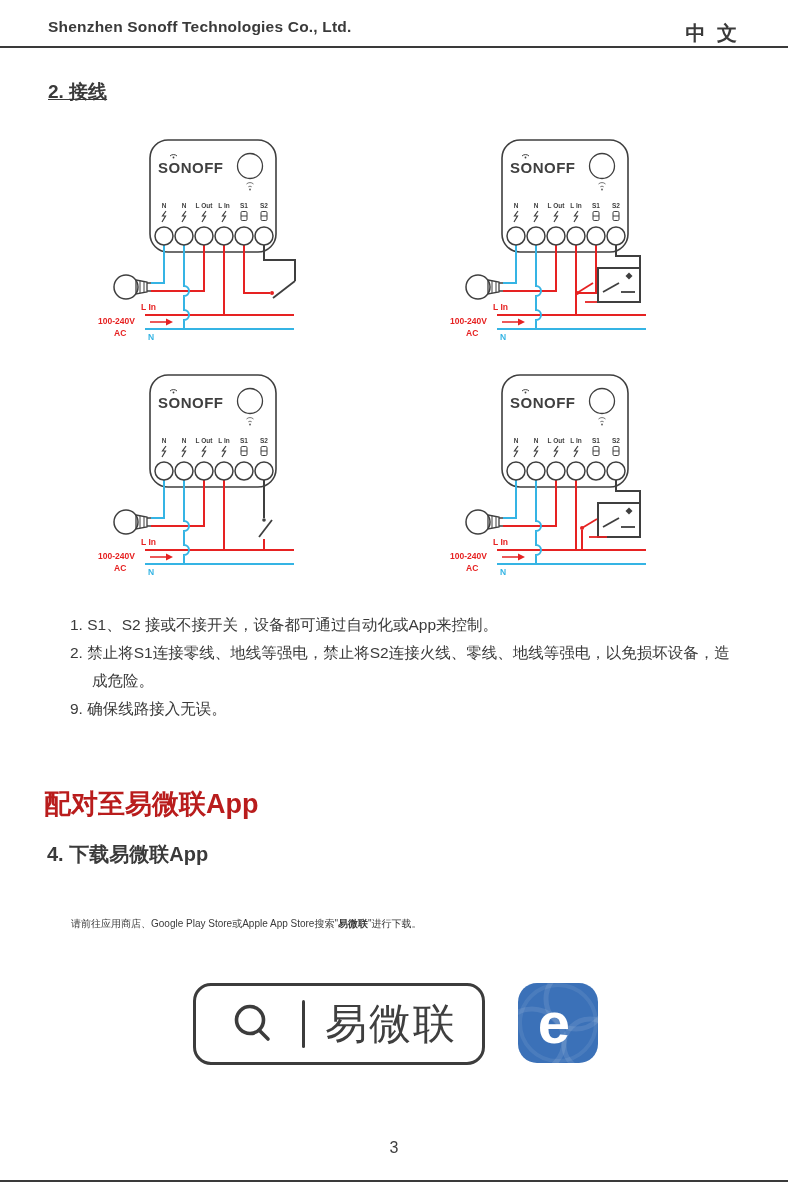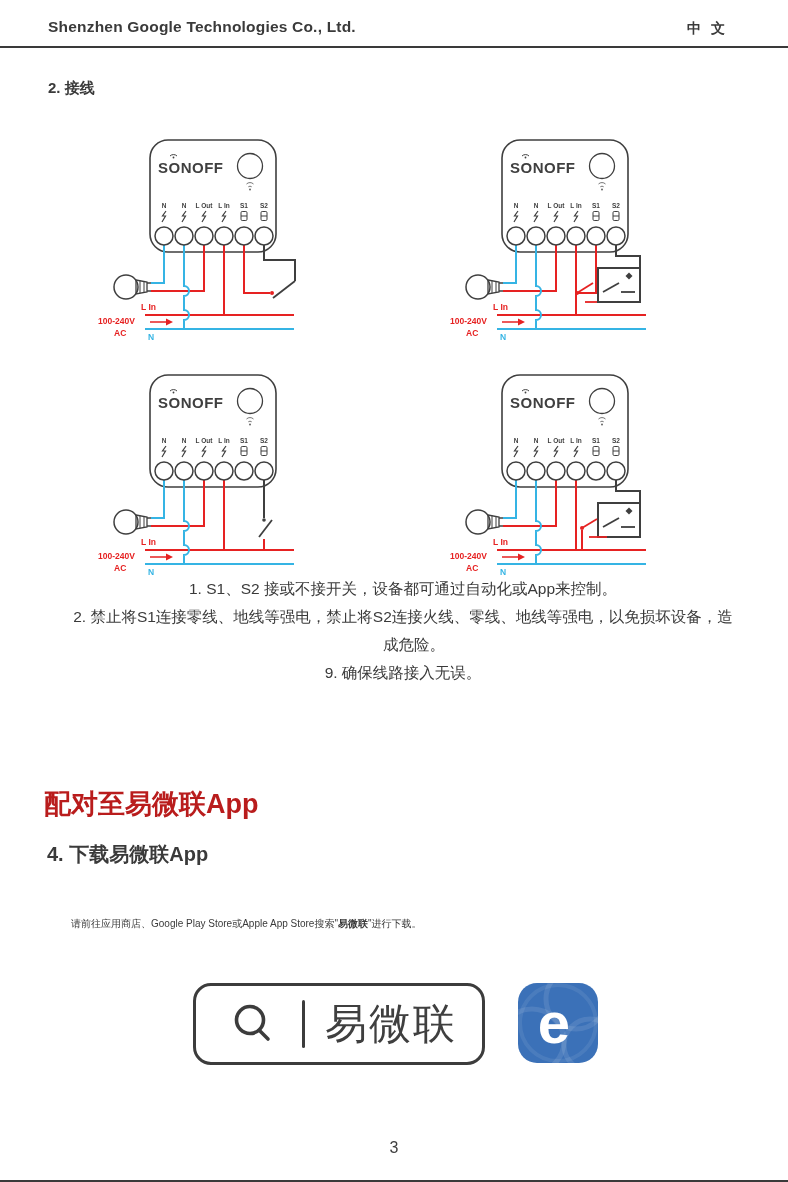--- a/index.html
+++ b/index.html
@@ -1,47 +1,47 @@
 <!DOCTYPE html>
 <html><head>
 <meta charset="utf-8">
 <style>
   html,body{margin:0;padding:0;background:#fff;}
   .page{position:relative;width:788px;height:1182px;background:#ffffff;overflow:hidden;
         font-family:"Liberation Sans",sans-serif;color:#3a3a3a;}
   .hdr-company{position:absolute;left:48px;top:18px;font-size:15.5px;font-weight:bold;letter-spacing:.2px;}
-  .hdr-lang{position:absolute;right:60px;top:20px;font-size:14px;font-weight:bold;letter-spacing:3px;}
+  .hdr-lang{position:absolute;right:48px;top:20px;font-size:20px;font-weight:bold;letter-spacing:3px;}
   .rule-top{position:absolute;left:0;top:46px;width:100%;height:2px;background:#3a3a3a;}
   .rule-bottom{position:absolute;left:0;bottom:0;width:100%;height:2px;background:#3a3a3a;}
-  .sec-title{position:absolute;left:48px;top:79px;font-size:15px;font-weight:bold;}
+  .sec-title{position:absolute;left:48px;top:79px;font-size:19px;font-weight:bold;text-decoration:underline;}
   .diagrams{position:absolute;left:0;top:0;width:748px;height:620px;}
   .diag{position:absolute;width:320px;height:240px;}
   .diag svg{font-family:"Liberation Sans",sans-serif;}
   .d1{left:84px;top:132px;} .d2{left:436px;top:132px;}
   .d3{left:84px;top:367px;} .d4{left:436px;top:367px;}
-  .notes{position:absolute;left:70px;top:575px;width:666px;font-size:15.5px;line-height:28px;text-align:center;}
+  .notes{position:absolute;left:70px;top:611px;width:666px;font-size:15.5px;line-height:28px;}
   .note{padding-left:22px;text-indent:-22px;}
   .pair-title{position:absolute;left:44px;top:786px;font-size:27px;font-weight:bold;color:#b91c1c;}
   .step-title{position:absolute;left:47px;top:841px;font-size:20px;font-weight:bold;}
   .step-body{position:absolute;left:71px;top:886px;font-size:10px;margin-top:31px;}
   .step-body b{font-weight:bold;}
   .search-widget{position:absolute;left:193px;top:983px;width:286px;height:76px;
         border:3.5px solid #3c3c3c;border-radius:18px;display:flex;align-items:center;}
   .search-glyph{margin-left:34px;display:flex;align-items:center;}
   .search-divider{margin-left:26px;width:3px;height:48px;background:#3c3c3c;border-radius:2px;}
   .search-query{margin-left:20px;font-size:42px;color:#3f3f3f;letter-spacing:2px;}
   .app-icon{position:absolute;left:518px;top:983px;width:80px;height:80px;}
   .page-number{position:absolute;left:0;top:1139px;width:100%;text-align:center;font-size:16px;color:#3f3f3f;}
 </style>
 </head>
 <body>
 
 <div class="page">
 
-  <div class="hdr-company">Shenzhen Google Technologies Co., Ltd.</div>
+  <div class="hdr-company">Shenzhen Sonoff Technologies Co., Ltd.</div>
   <div class="hdr-lang">中 文</div>
   <div class="rule-top"></div>
 
   <div class="sec-title">2. 接线</div>
 
   <div class="diagrams">
     <div class="diag d1" id="diag0"><svg width="320" height="240" viewBox="0 0 320 240">
           <rect x="66" y="8" width="126" height="112" rx="18" fill="#fff" stroke="#3f3f3f" stroke-width="1.6"></rect>
           <text x="74" y="41" font-size="15" font-weight="bold" letter-spacing="0.5" fill="#3f3f3f">SONOFF</text>
           <path d="M86 24 a5 5 0 0 1 7 0" fill="none" stroke="#3f3f3f" stroke-width="1"></path>

